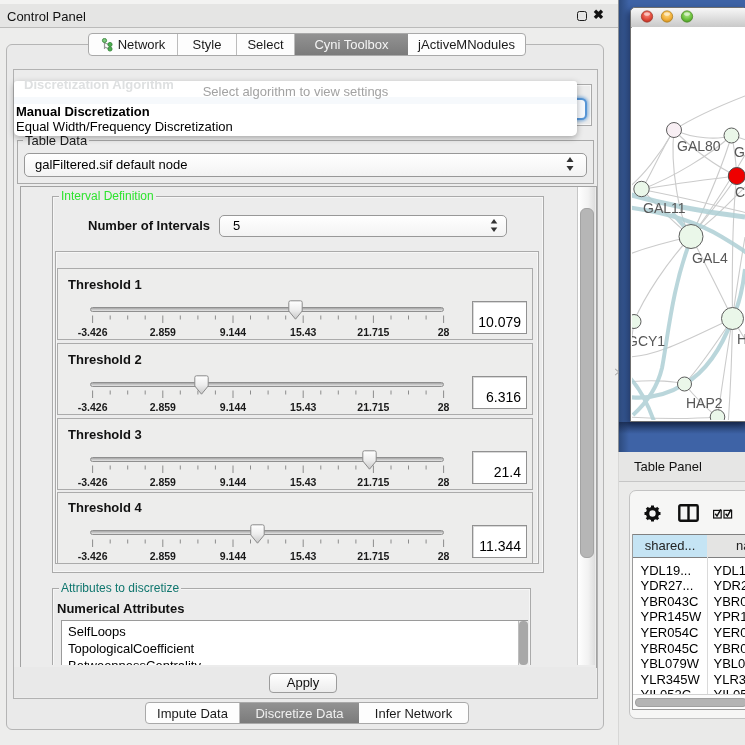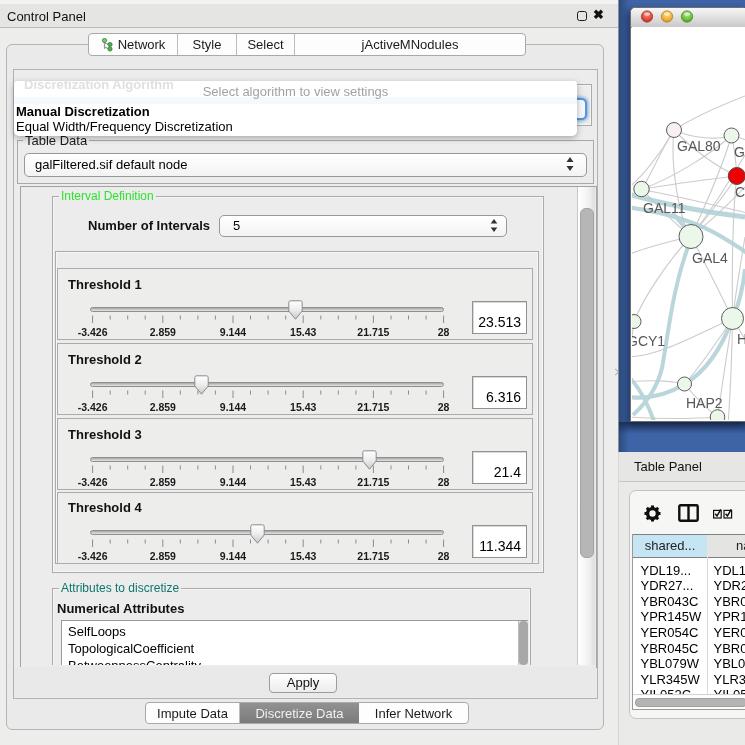--- a/index.html
+++ b/index.html
@@ -29,20 +29,21 @@
     <svg width="13" height="14" viewBox="0 0 13 14" style="margin-right:4px;">
       <line x1="3.5" y1="3" x2="3.5" y2="11" stroke="#9a9a9a" stroke-width="1.2"></line>
       <line x1="3.5" y1="5" x2="8.5" y2="6.5" stroke="#9a9a9a" stroke-width="1.2"></line>
       <line x1="3.5" y1="9" x2="8.5" y2="11" stroke="#9a9a9a" stroke-width="1.2"></line>
       <circle cx="3.5" cy="2.5" r="2.1" fill="#7cc87c" stroke="#2e7d32" stroke-width="0.8"></circle>
       <circle cx="9" cy="6.5" r="2.1" fill="#4caf50" stroke="#2e7d32" stroke-width="0.8"></circle>
       <circle cx="9" cy="11" r="2.1" fill="#4caf50" stroke="#2e7d32" stroke-width="0.8"></circle>
     </svg>Network</div>
   <div style="width:58px;border-right:1px solid #bcbcbc;display:flex;align-items:center;justify-content:center;font-size:13px;color:#1a1a1a;">Style</div>
   <div style="width:57px;border-right:1px solid #bcbcbc;display:flex;align-items:center;justify-content:center;font-size:13px;color:#1a1a1a;">Select</div>
+  <div style="width:113px;display:flex;align-items:center;justify-content:center;font-size:13px;color:#f4f4f4;background:linear-gradient(#929292,#7b7b7b);">Cyni Toolbox</div>
   <div style="flex:1;display:flex;align-items:center;justify-content:center;font-size:13px;color:#1a1a1a;">jActiveMNodules</div>
 </div>
 
 <div class="abs" style="left:17px;top:84px;width:573px;height:40px;border:1px solid #a9a9a9;box-shadow:inset 0 0 0 1px #f6f6f6;"></div>
 
 <div class="abs" style="left:570px;top:97.5px;width:13px;height:18px;border-radius:5.5px;background:#f5f8fc;border:2px solid #5795d5;box-shadow:0 0 3px 1.5px rgba(85,150,215,0.6);"></div>
 
 <div class="abs" style="left:17px;top:140px;width:575px;height:42px;border:1px solid #a9a9a9;"></div>
 <div class="abs b13" style="left:23px;top:133px;background:#ececec;padding:0 2px;font-weight:normal;color:#1b1b1b;">Table Data</div>
 
@@ -110,21 +111,21 @@
     <path d="M2.5 0.8 L12.5 0.8 Q14.2 0.8 14.2 2.5 L14.2 11 L7.5 19.2 L0.8 11 L0.8 2.5 Q0.8 0.8 2.5 0.8 Z" fill="url(#thg0)" stroke="#8a8a8a" stroke-width="1"></path>
     <defs>
             <linearGradient id="thg0" x1="0" y1="0" x2="0" y2="1">
               <stop offset="0" stop-color="#ffffff"></stop>
               <stop offset="0.5" stop-color="#ededed"></stop>
               <stop offset="1" stop-color="#c8c8c8"></stop>
             </linearGradient>
           </defs>
   </svg>
   <div class="abs" style="left:414px;top:32px;width:53px;height:31px;background:#fff;border:1px solid #919191;box-shadow:inset 1px 1px 0 #d9d9d9;"></div>
-  <div class="abs" style="left:414px;top:45px;width:49px;text-align:right;font-size:14px;color:#000;">23.513</div>
+  <div class="abs" style="left:414px;top:45px;width:49px;text-align:right;font-size:14px;color:#000;">10.079</div>
 </div>
 <div class="abs" style="left:36px;top:156px;width:474px;height:70px;background:#ededec;border:1px solid #ababab;">
   <div class="abs" style="left:10px;top:7.5px;font-size:13px;font-weight:bold;color:#111;">Threshold 2</div>
   <div class="abs" style="left:32px;top:37.5px;width:352px;height:3px;background:linear-gradient(#a6a6a6,#e6e6e6);border:1px solid #8f8f8f;border-radius:2.5px;"></div>
   <svg class="abs" style="left:0;top:46px;" width="474" height="10" viewBox="0 0 474 10">
           <line x1="34.6" y1="0.5" x2="34.6" y2="8" stroke="#8c8c8c" stroke-width="1"></line>
           <line x1="52.2" y1="0.5" x2="52.2" y2="4.5" stroke="#8c8c8c" stroke-width="1"></line>
           <line x1="69.7" y1="0.5" x2="69.7" y2="4.5" stroke="#8c8c8c" stroke-width="1"></line>
           <line x1="87.2" y1="0.5" x2="87.2" y2="4.5" stroke="#8c8c8c" stroke-width="1"></line>
           <line x1="104.8" y1="0.5" x2="104.8" y2="8" stroke="#8c8c8c" stroke-width="1"></line>

